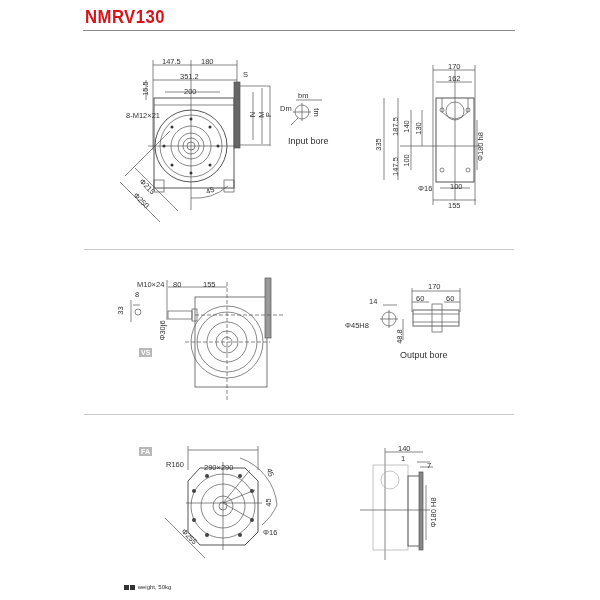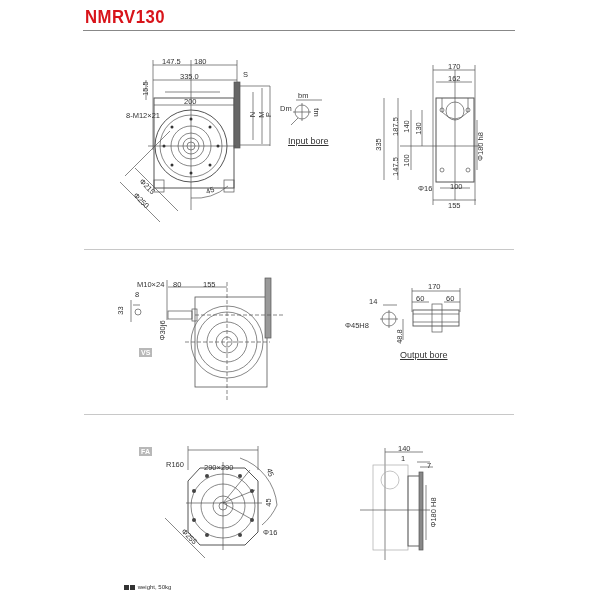--- a/index.html
+++ b/index.html
@@ -2,21 +2,21 @@
 <html><head>
 <meta charset="utf-8">
 <style>
   html, body { margin:0; padding:0; background:#ffffff; }
   body { width:600px; height:600px; position:relative; overflow:hidden; font-family:"Liberation Sans", sans-serif; color:#333; }
   .title { position:absolute; left:85px; top:6px; font-family:"Liberation Sans", sans-serif; font-weight:bold; font-size:19px; color:#d8141a; letter-spacing:0.5px; transform:scaleX(0.88); transform-origin:left top; }
   .title-rule { position:absolute; left:83px; top:30px; width:432px; height:1px; background:#888; }
   .divider { position:absolute; left:84px; width:430px; height:1px; background:#c8c8c8; }
   svg.draw { position:absolute; left:0; top:0; width:600px; height:600px; }
   .lbl { position:absolute; font-size:7.5px; color:#333; white-space:nowrap; }
-  .caption { position:absolute; font-size:9px; color:#333; white-space:nowrap;text-decoration:underline; }
+  .caption { position:absolute; font-size:9px; color:#333; white-space:nowrap; }
   .tag { position:absolute; background:#b8b8b8; color:#fff; font-weight:bold; font-size:7px; padding:0 2px; line-height:9px; }
   .weight { position:absolute; left:124px; top:584px; font-size:6px; color:#333; white-space:nowrap; }
   .weight .sq { display:inline-block; width:5px; height:5px; background:#333; margin-right:1px; vertical-align:middle; }
 </style>
 </head>
 <body>
 
 <div class="title">NMRV130</div>
 <div class="title-rule"></div>
 <div class="divider" style="top:249px"></div>
@@ -181,23 +181,23 @@
     <circle cx="390" cy="480" r="9" stroke="#aaa"></circle>
     <rect x="408" y="476" width="12" height="70" stroke-width="0.9"></rect>
     <rect x="419" y="472" width="4" height="78" fill="#888"></rect>
     <line x1="360" y1="510" x2="430" y2="510"></line>
     <line x1="426" y1="485" x2="426" y2="540"></line>
   </g>
 </svg>
 
 <div>
   <span class="lbl" style="left:162px;top:57px">147.5</span>
-  <span class="lbl" style="left:194px;top:57px">180</span>
-  <span class="lbl" style="left:180px;top:72px">335.0</span>
-  <span class="lbl" style="left:184px;top:97px">200</span>
+  <span class="lbl" style="left:201px;top:57px">180</span>
+  <span class="lbl" style="left:180px;top:72px">351.2</span>
+  <span class="lbl" style="left:184px;top:87px">200</span>
   <span class="lbl" style="left:138px;top:84px;transform:rotate(-90deg)">15.5</span>
   <span class="lbl" style="left:126px;top:111px">8-M12×21</span>
   <span class="lbl" style="left:243px;top:70px">S</span>
   <span class="lbl" style="left:250px;top:110px;transform:rotate(-90deg)">N</span>
   <span class="lbl" style="left:258px;top:110px;transform:rotate(-90deg)">M</span>
   <span class="lbl" style="left:266px;top:110px;transform:rotate(-90deg)">P</span>
   <span class="lbl" style="left:138px;top:182px;transform:rotate(45deg)">Φ215</span>
   <span class="lbl" style="left:132px;top:196px;transform:rotate(45deg)">Φ250</span>
   <span class="lbl" style="left:206px;top:186px;transform:rotate(-20deg)">45</span>
 </div>

